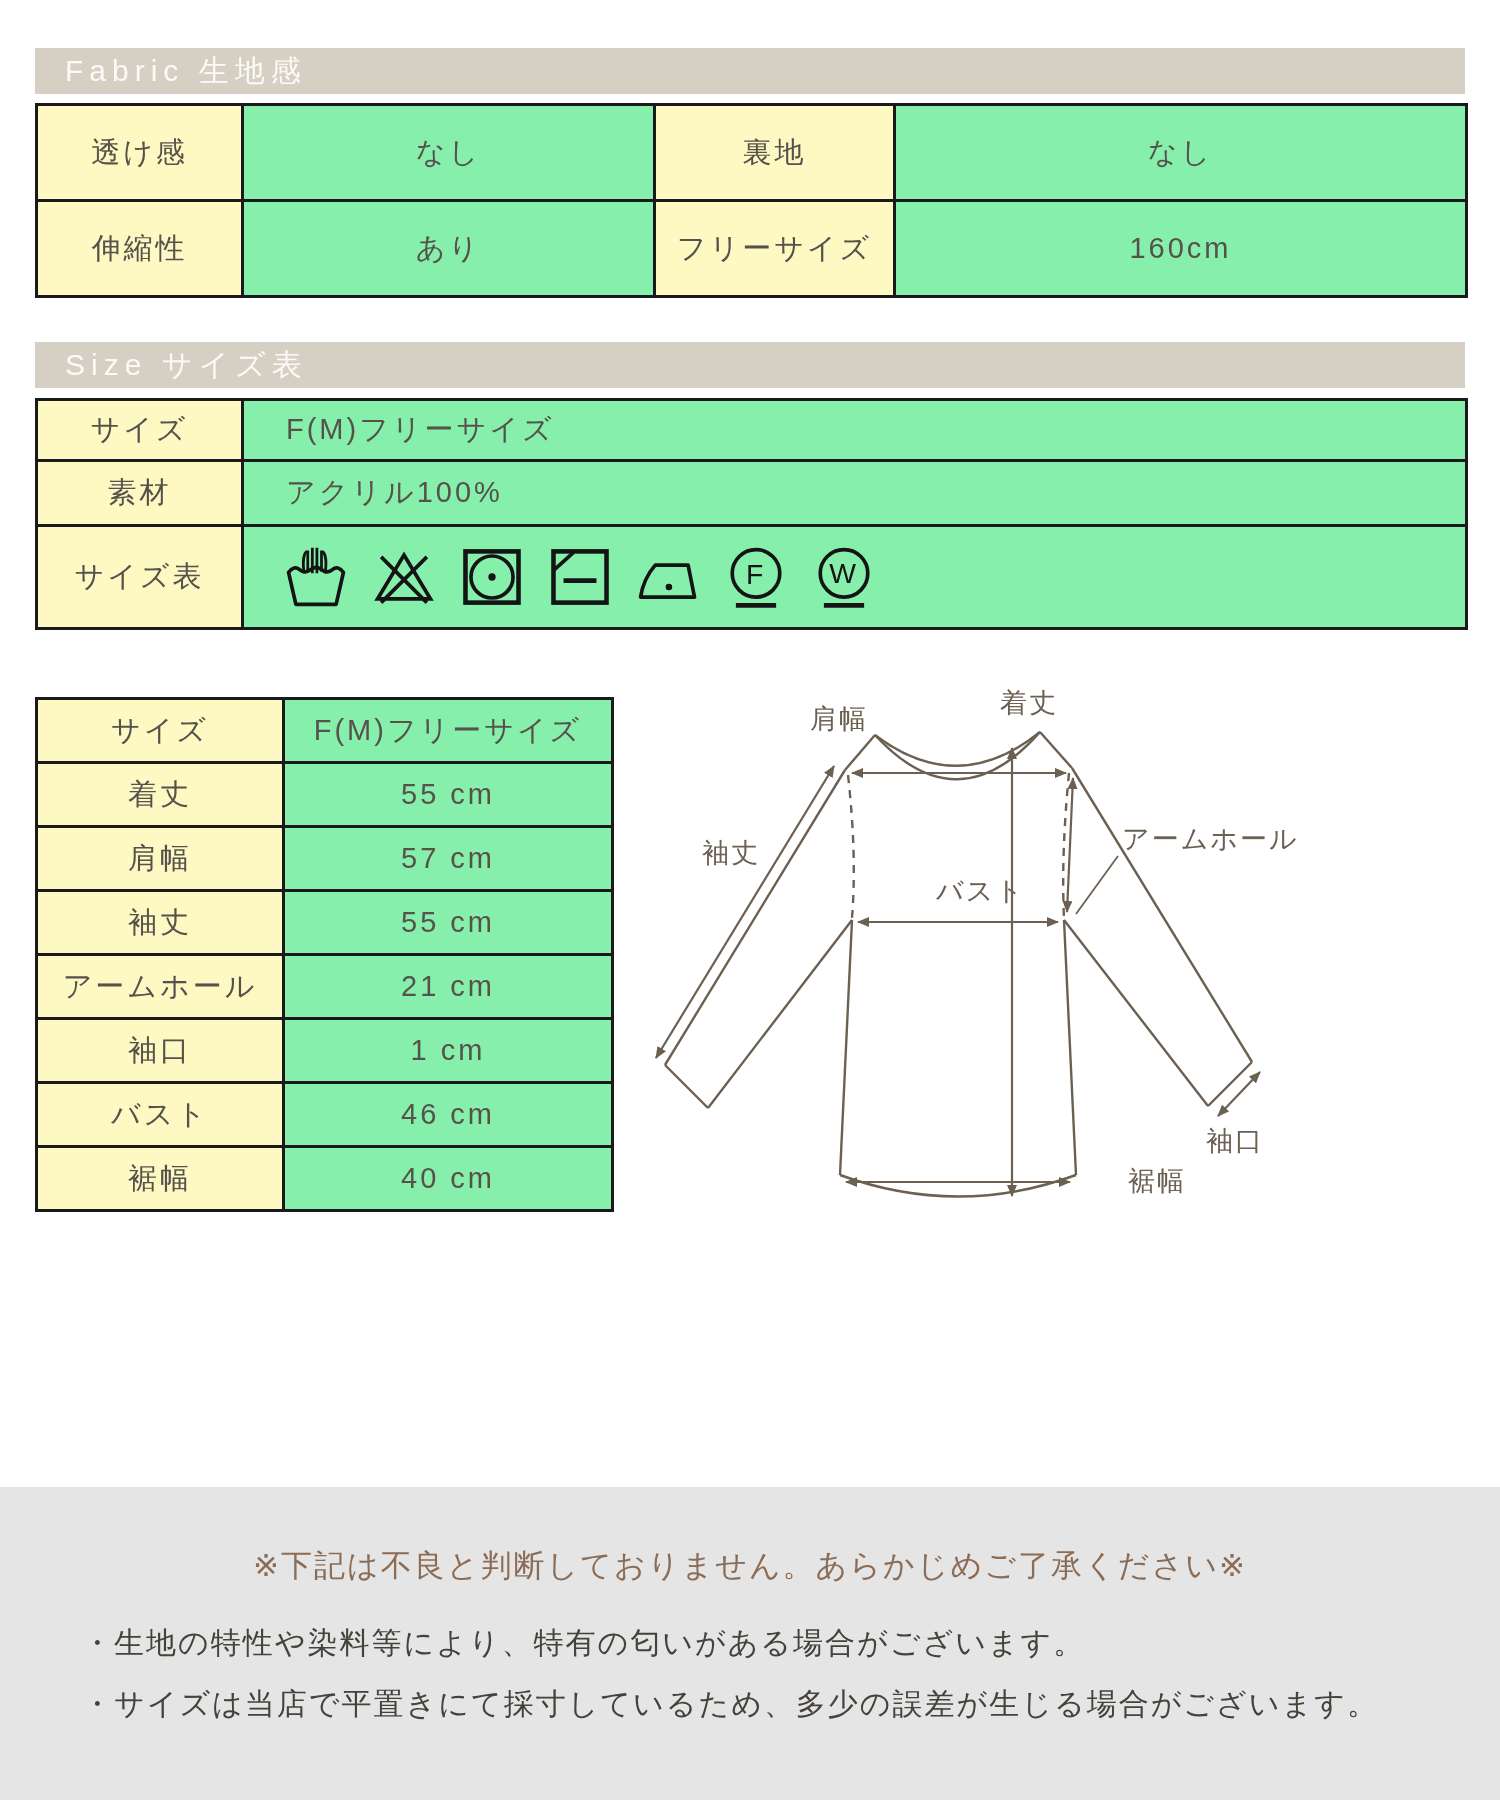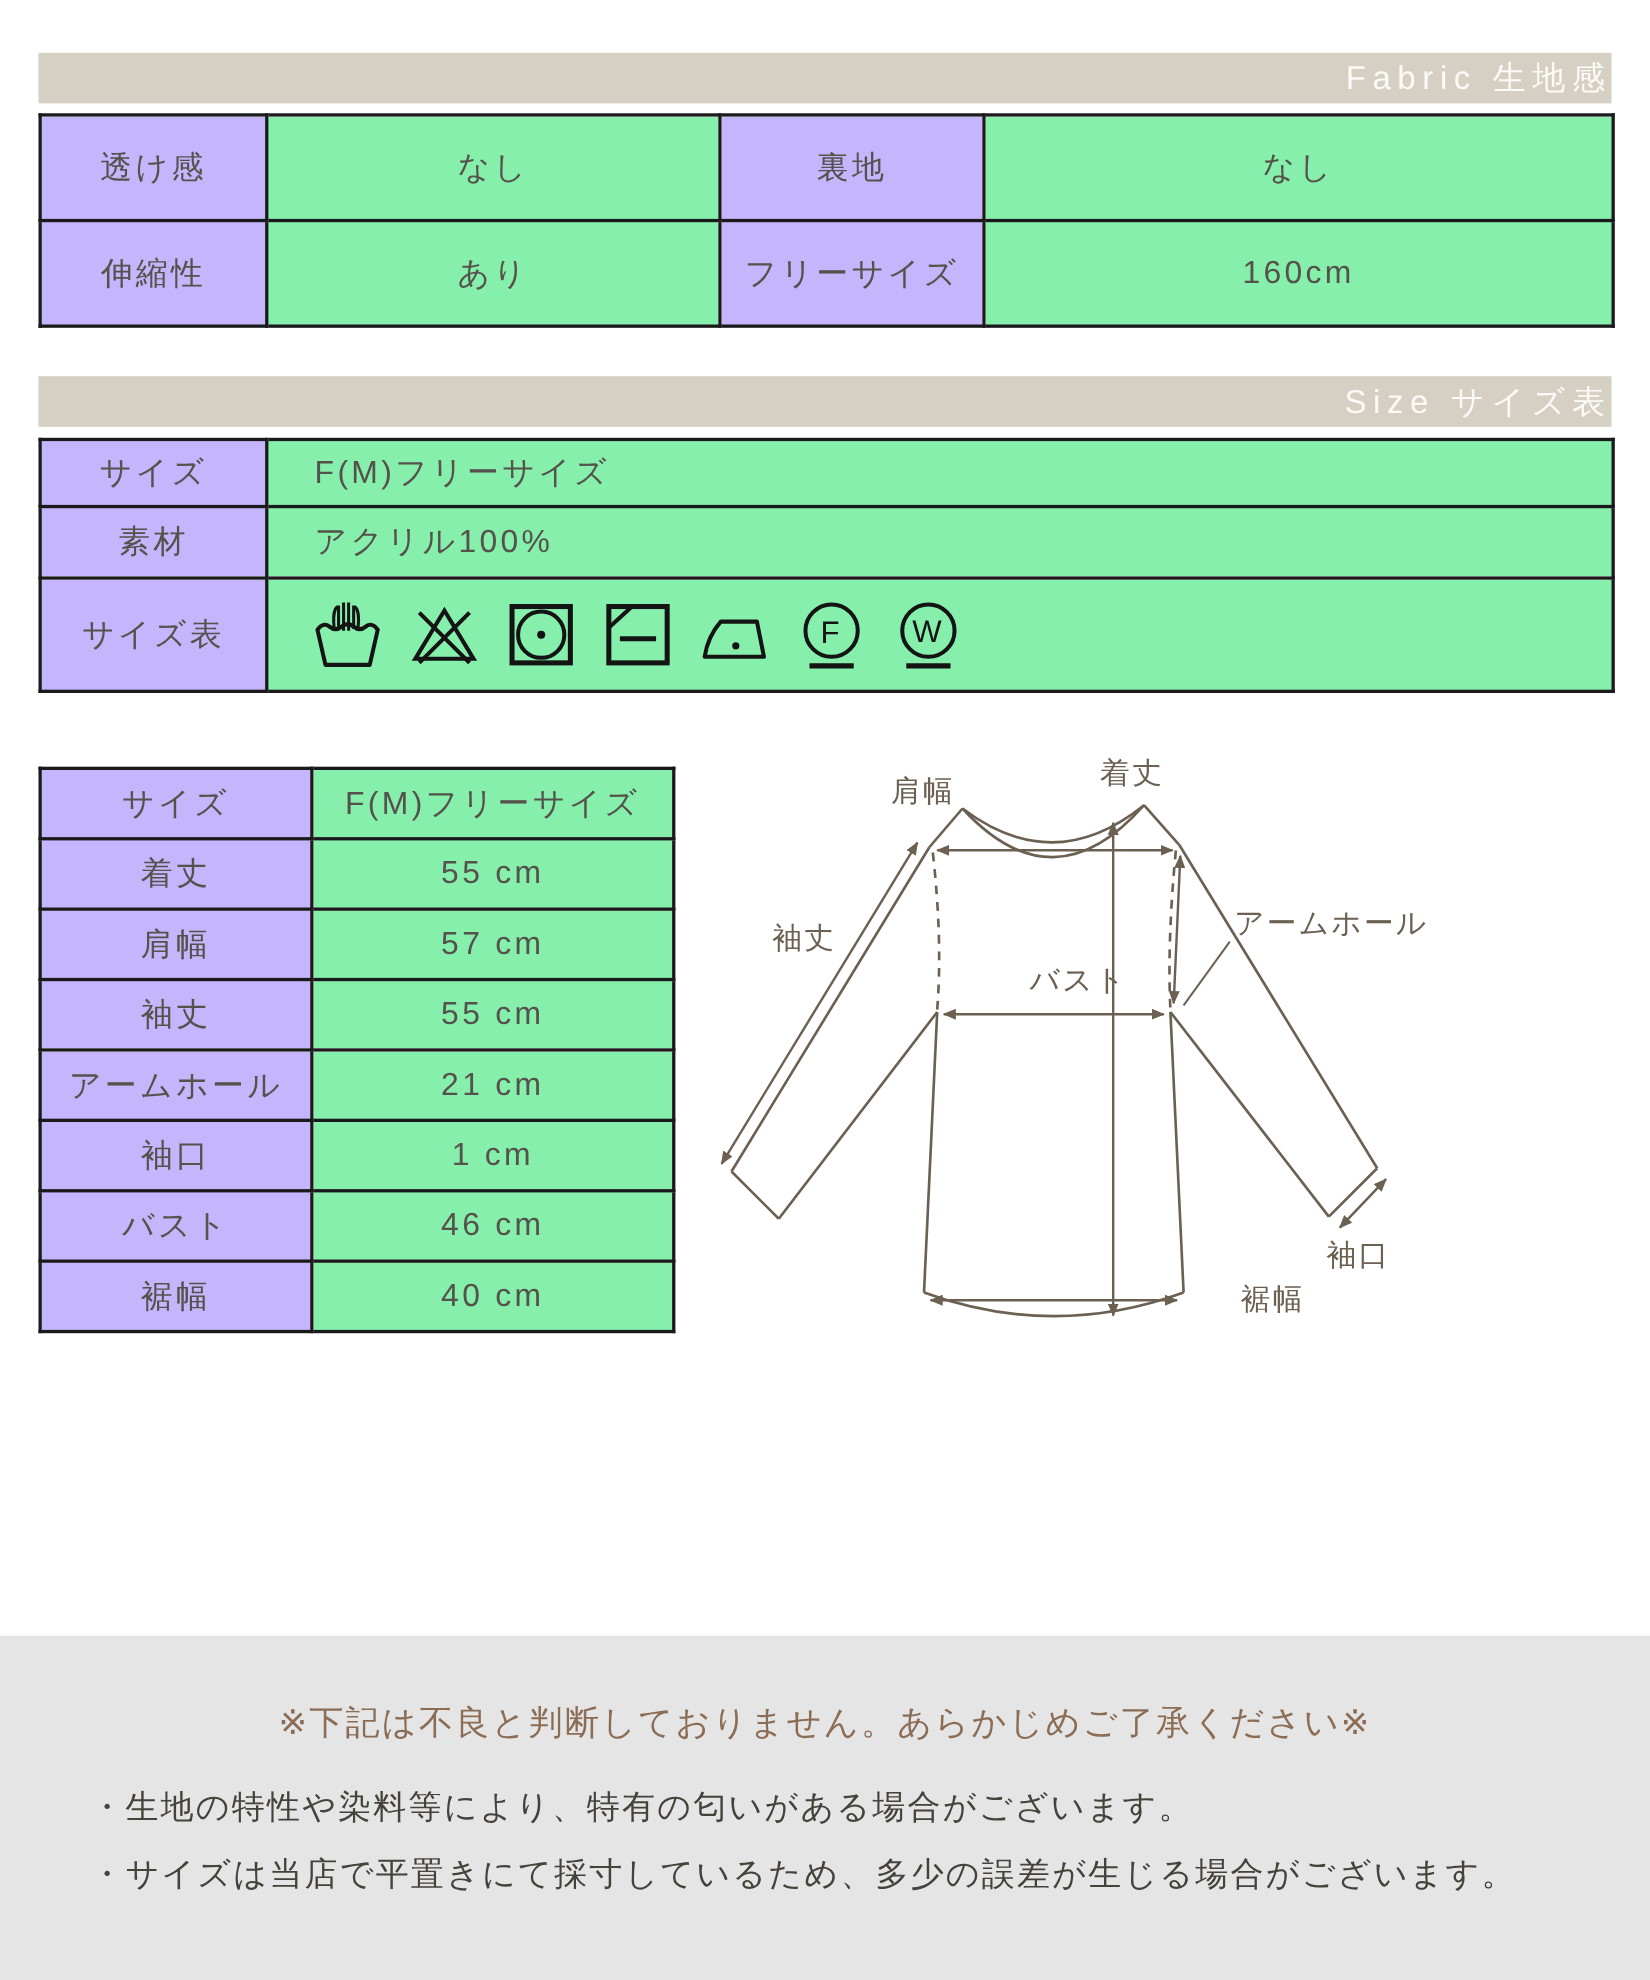--- a/index.html
+++ b/index.html
@@ -3,31 +3,31 @@
 <meta charset="utf-8">
 <style>
   html,body{margin:0;padding:0;}
   body{
     width:1500px;height:1800px;position:relative;background:#ffffff;
     font-family:"Liberation Sans","DejaVu Sans",sans-serif;color:#55524c;
   }
   .section-bar{
     position:absolute;left:35px;width:1430px;height:46px;background:#d6d0c4;
     color:#fbfaf6;font-size:30px;letter-spacing:6px;display:flex;align-items:center;
-    padding-left:30px;box-sizing:border-box;font-weight:400;justify-content:flex-end;
+    padding-left:30px;box-sizing:border-box;font-weight:400;
   }
   #fabric-bar{top:48px;}
   #size-bar{top:342px;}
 
   table{border-collapse:collapse;position:absolute;table-layout:fixed;background:#fff;}
   td{
     border:3px solid #1a1a1c;font-size:29px;text-align:center;color:#55524c;
     padding:0;letter-spacing:3px;overflow:hidden;white-space:nowrap;
   }
-  td.lbl{background:#c4b5fd;}
+  td.lbl{background:#fef9c3;}
   td.val{background:#86efac;}
   td.left{text-align:left;padding-left:42px;}
 
   #fabric-table{top:103px;left:35px;width:1430px;}
   #fabric-table td{height:93px;}
 
   #info-table{top:398px;left:35px;width:1430px;}
   #info-table tr.r1 td{height:58px;}
   #info-table tr.r2 td{height:62px;}
   #info-table tr.r3 td{height:100px;}

